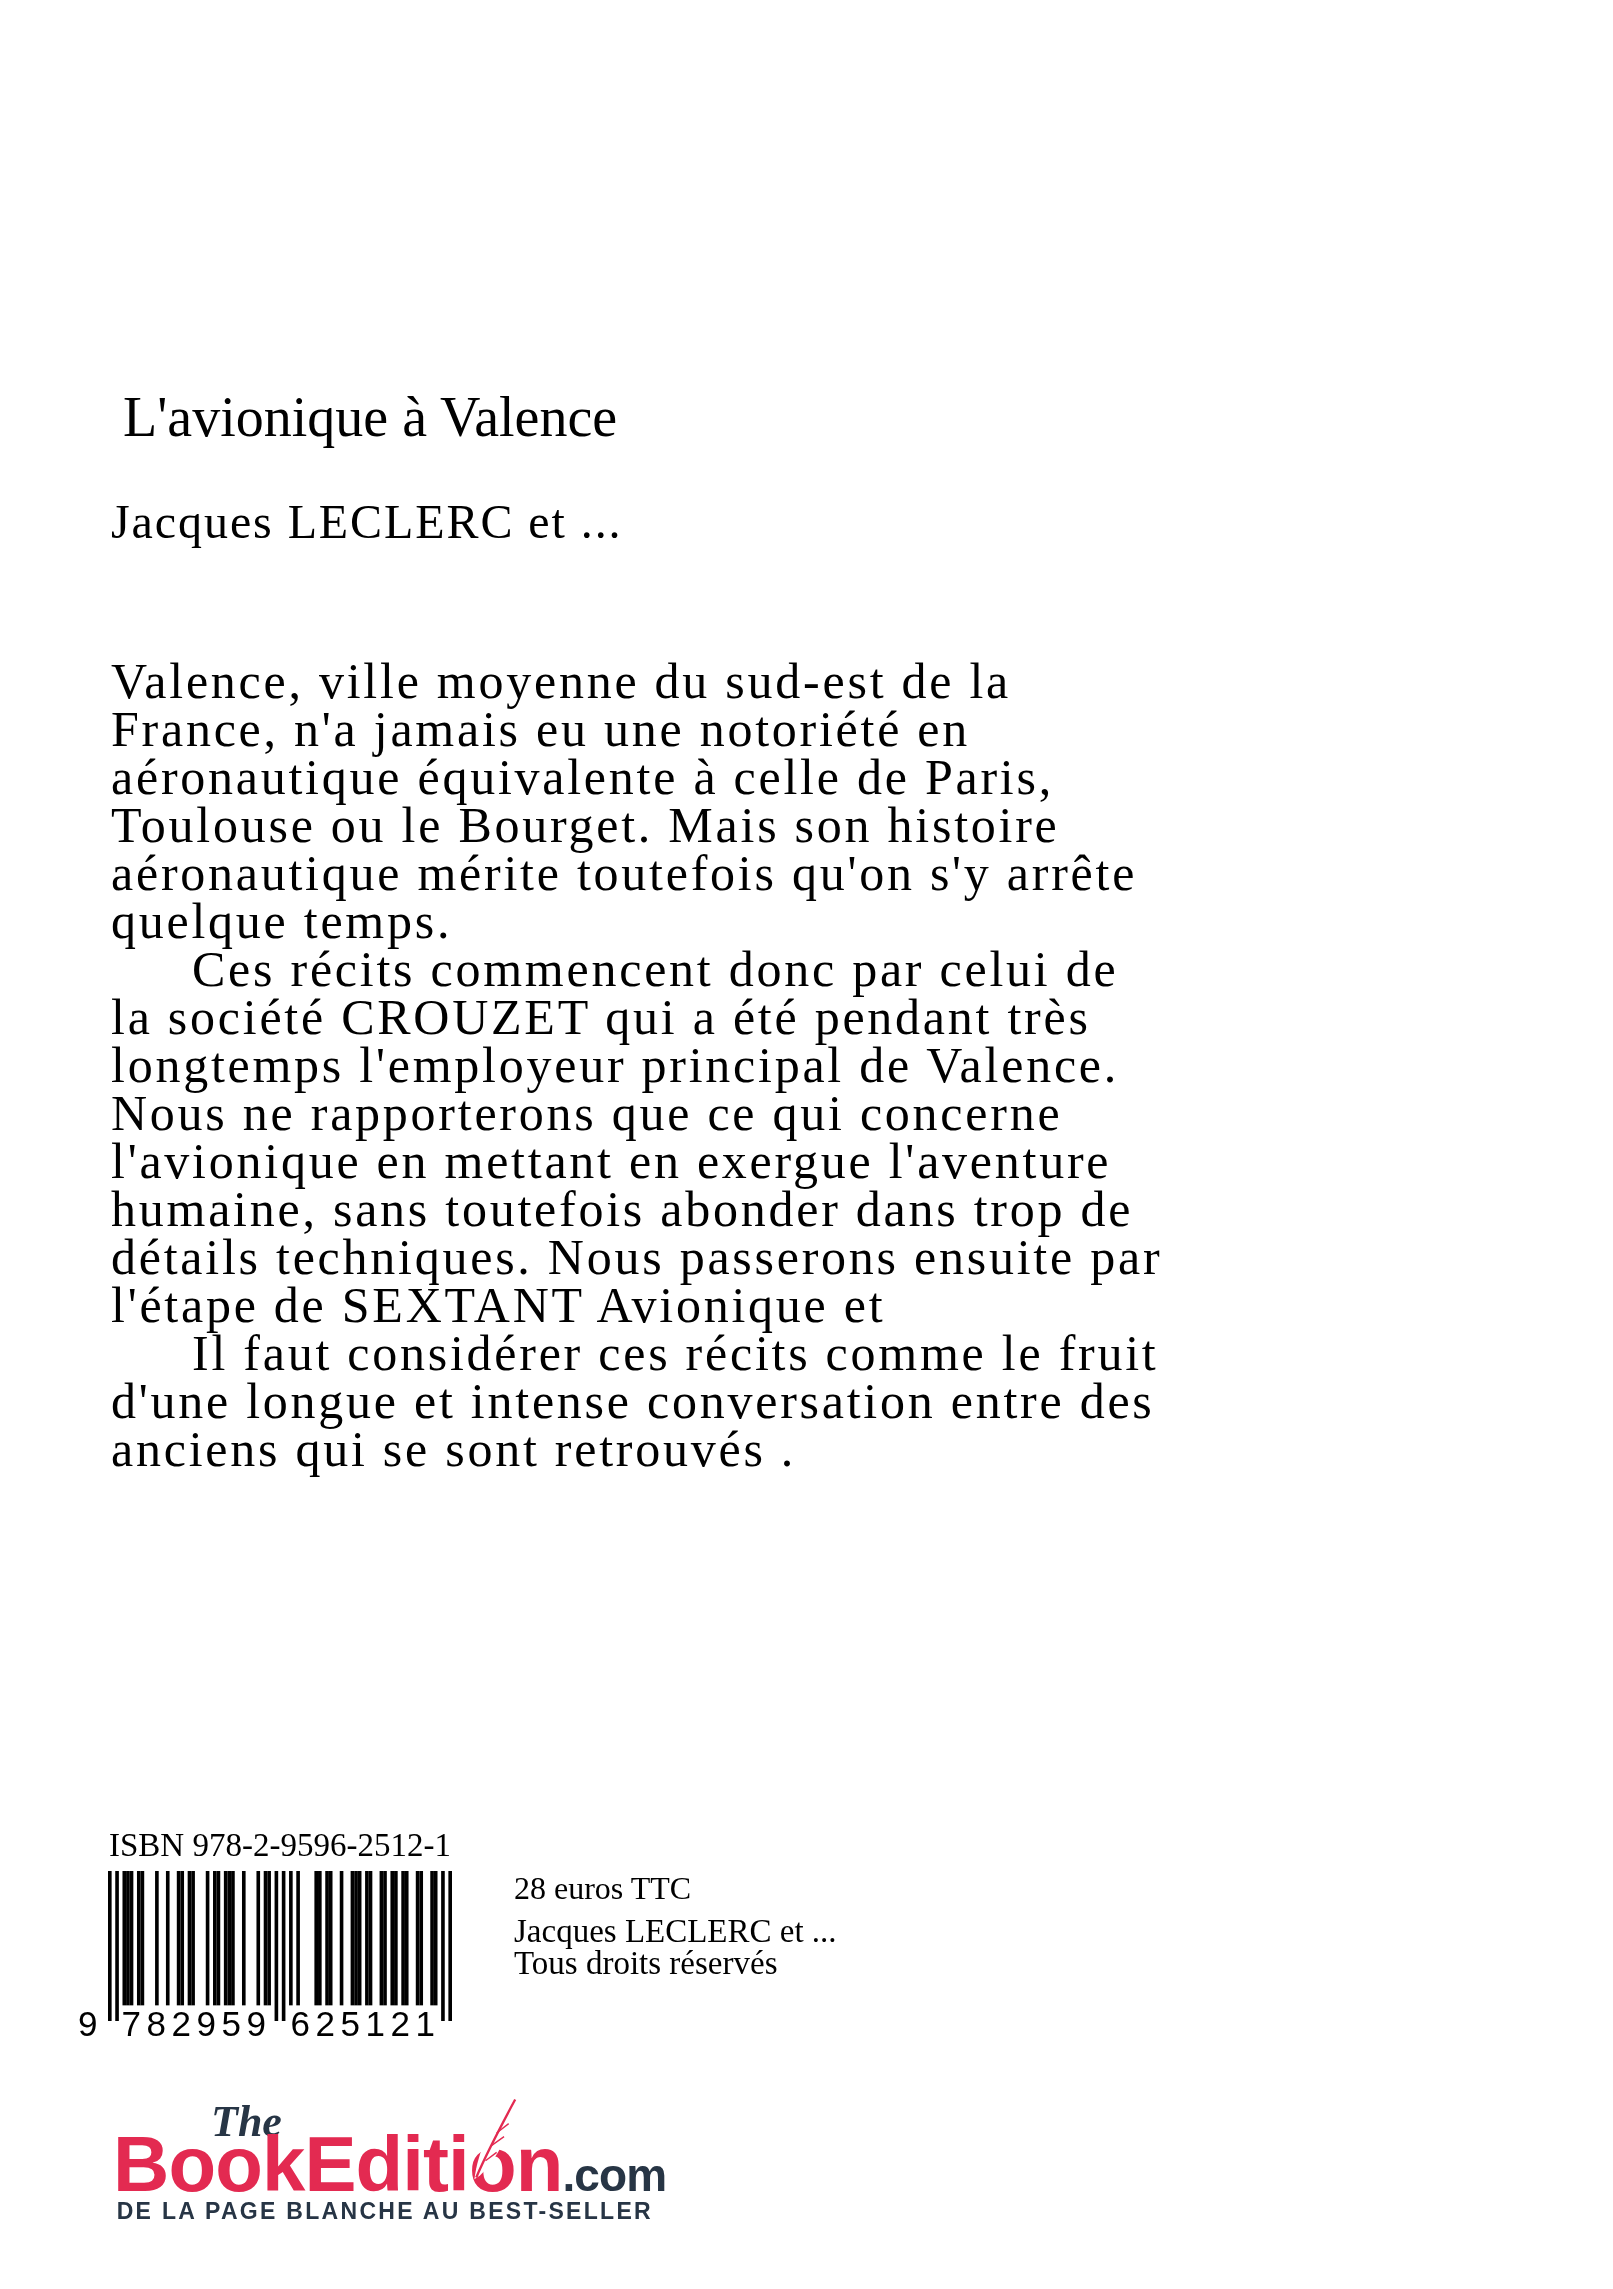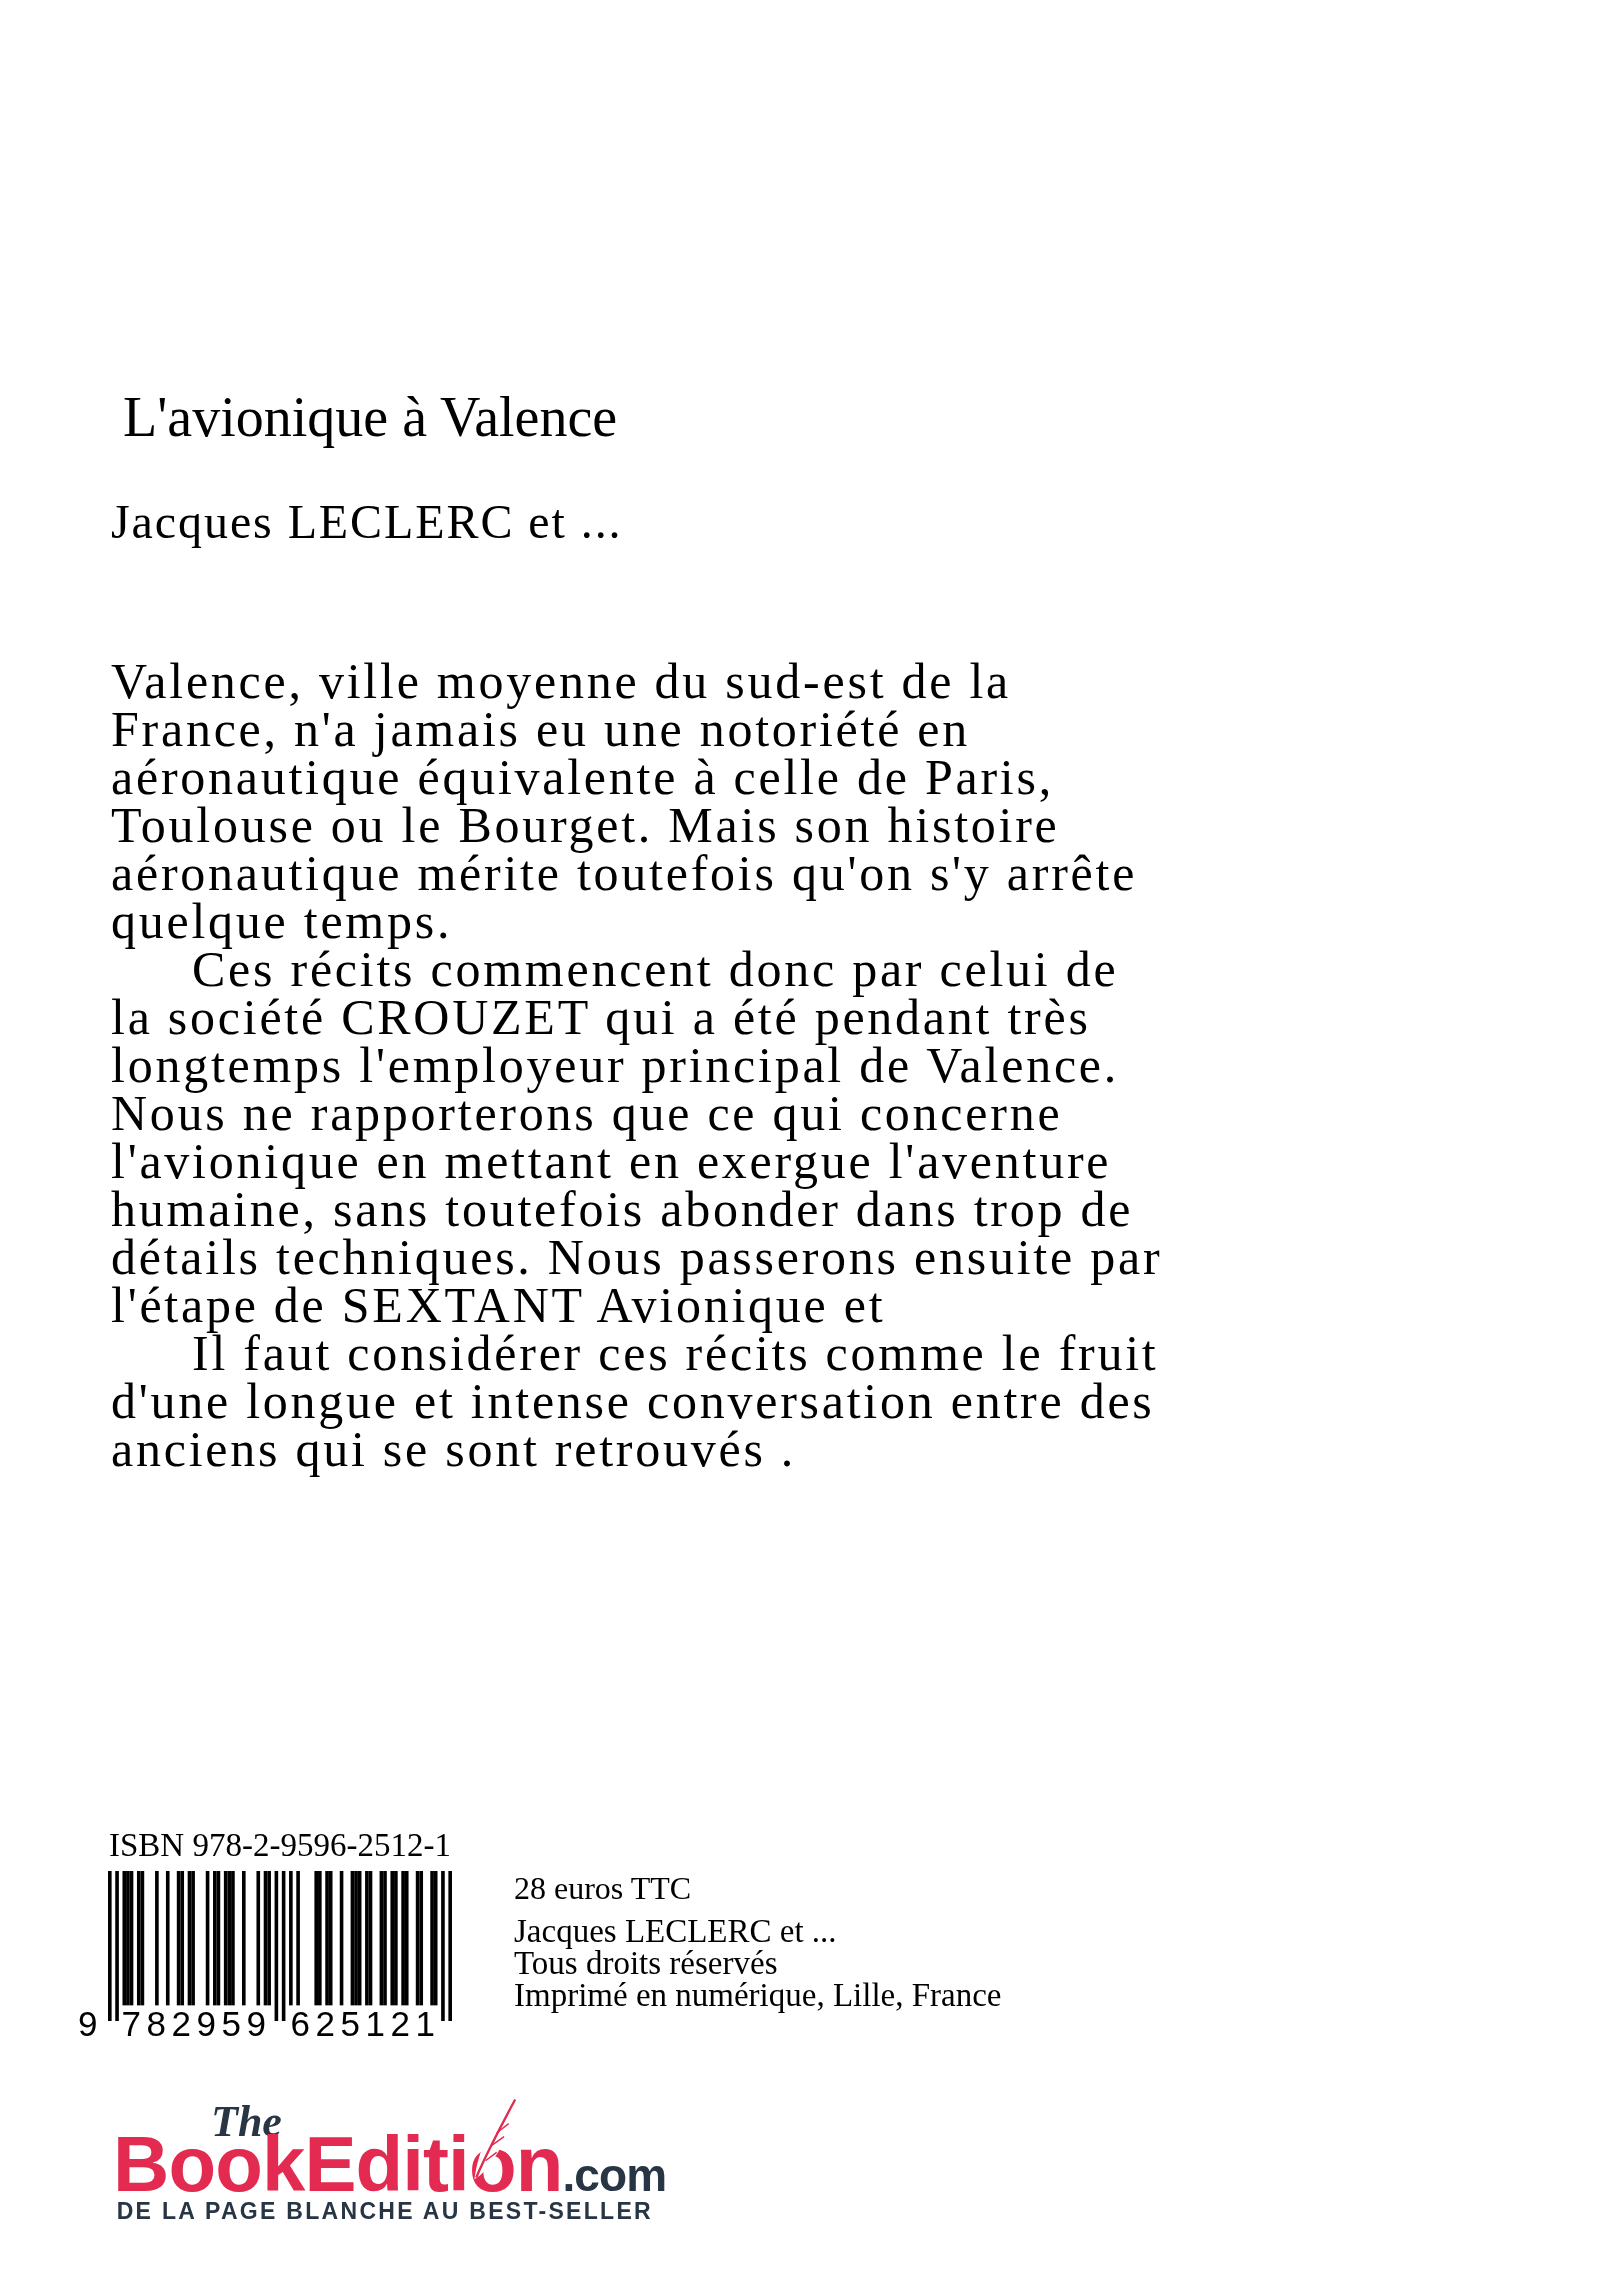--- a/index.html
+++ b/index.html
@@ -166,21 +166,20 @@
     <span class="bd-lead">9</span>
     <span class="bd-left">782959</span>
     <span class="bd-right">625121</span>
   </div>
 
   <div class="price">28 euros TTC</div>
 
   <div class="credits">
       <div class="credit-line">Jacques LECLERC et ...</div>
       <div class="credit-line">Tous droits réservés</div>
-      <div class="credit-line">Imprimé en numérique, Lille, France</div>
     </div>
 
   <div class="logo">
     <span class="logo-the">The</span>
     <div class="logo-name"><span>BookEditi</span><span class="logo-o"><span>o</span><svg class="feather" viewBox="0 0 58 96" xmlns="http://www.w3.org/2000/svg">
           <path d="M10,92 C14,60 30,26 54,6 C52,34 36,70 16,88 Z" fill="#ffffff"></path>
           <path d="M12,90 C24,62 40,32 54,6" fill="none" stroke="#e32a51" stroke-width="2.5"></path>
           <path d="M22,72 L34,63 M28,56 L42,46 M34,42 L47,32" fill="none" stroke="#e32a51" stroke-width="1.5"></path>
         </svg></span><span>n</span><span class="ln-com">.com</span></div>
     <div class="logo-tagline">DE LA PAGE BLANCHE AU BEST-SELLER</div>

